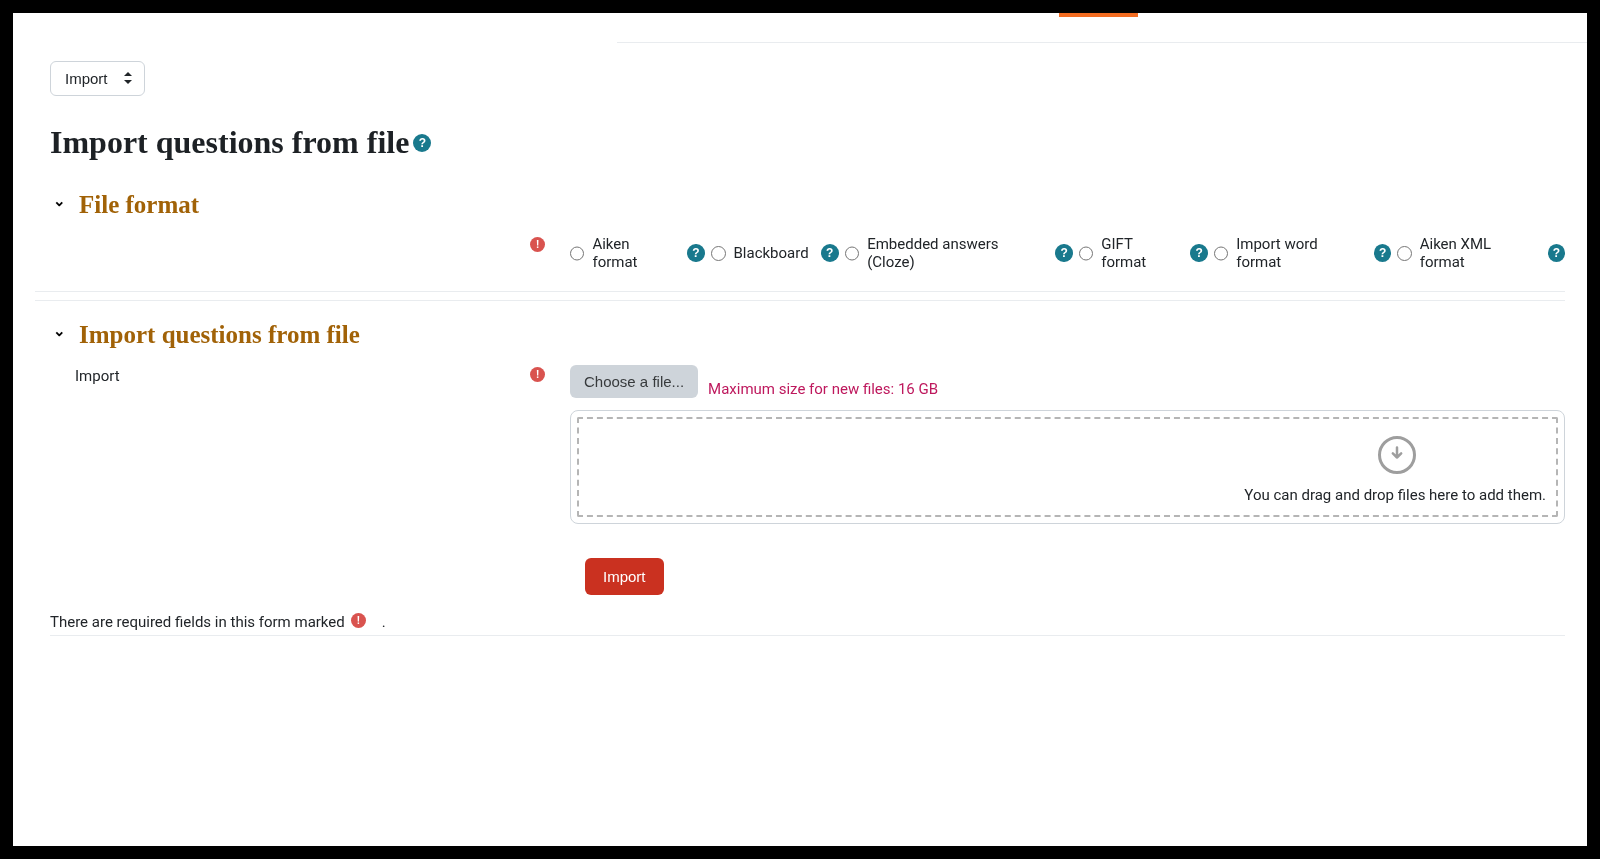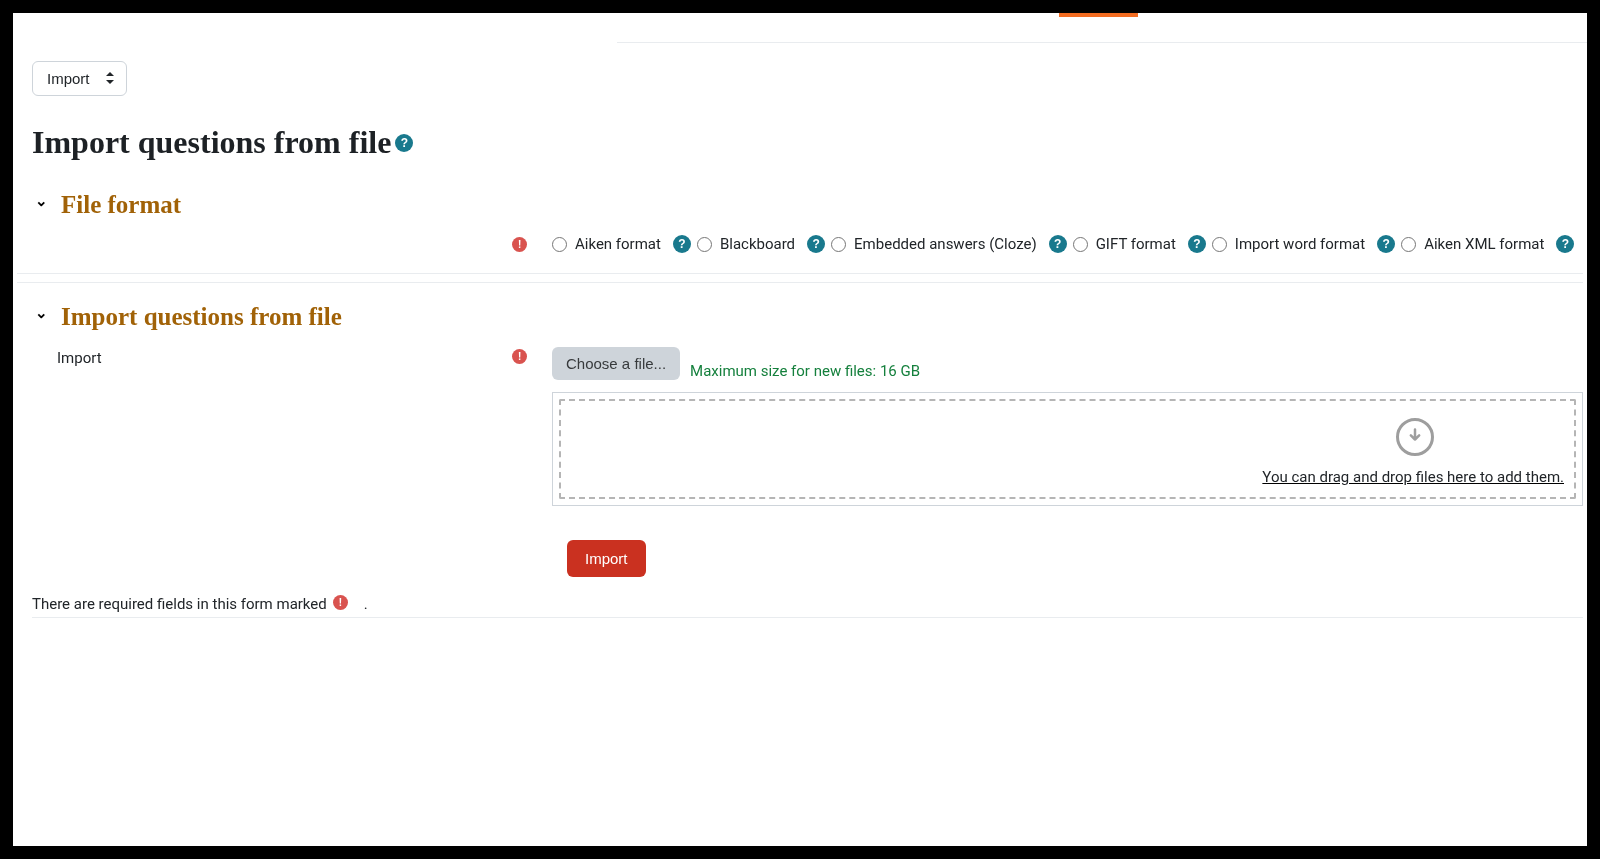--- a/index.html
+++ b/index.html
@@ -1,18 +1,18 @@
 <!DOCTYPE html>
 <html><head>
   <meta charset="utf-8">
   <style>
     * { box-sizing: border-box; margin: 0; padding: 0; }
     body { font-family: -apple-system, BlinkMacSystemFont, "Segoe UI", Roboto, "Helvetica Neue", Arial, sans-serif; background: #000; padding: 13px; overflow: hidden; }
     .frame { background: #fff; width: 100%; height: 833px; overflow: hidden; position: relative; }
-    .content { padding: 0 4px; }
+    .content { padding: 0 22px; }
     .orange-bar { position: absolute; top: 0; left: 1046px; width: 79px; height: 4px; background: #f36c21; }
     .thin-line { position: absolute; top: 29px; left: 604px; right: 0; height: 1px; background: #e9ecef; }
     .select-wrap { margin-top: 48px; margin-left: 15px; display: inline-block; position: relative; }
     .select { appearance: none; border: 1px solid #ced4da; border-radius: 6px; padding: 8px 36px 8px 14px; font-size: 15px; background: #fff; color: #212529; cursor: pointer; }
     .select-caret { position: absolute; right: 12px; top: 50%; transform: translateY(-50%); pointer-events: none; font-size: 11px; line-height: 1; }
     h2.page-title { font-family: Georgia, "Times New Roman", serif; font-size: 32px; font-weight: 700; color: #1d2125; margin: 28px 0 10px 15px; display: flex; align-items: center; }
     .help-icon { display: inline-flex; align-items: center; justify-content: center; width: 18px; height: 18px; border-radius: 50%; background: #19798d; color: #fff; font-size: 12px; font-weight: 700; font-family: Arial, sans-serif; margin-left: 4px; cursor: pointer; }
     .section-header { display: flex; align-items: center; cursor: pointer; padding: 20px 0 8px 18px; }
     .section-header h3 { font-family: Georgia, "Times New Roman", serif; font-size: 25px; font-weight: 700; color: #a16207; }
     .chev { font-size: 15px; margin-right: 14px; display: inline-block; width: 12px; text-align: center; }
@@ -24,22 +24,22 @@
     .label-text { font-size: 15px; color: #212529; }
     .req-icon { display: inline-flex; align-items: center; justify-content: center; width: 15px; height: 15px; border-radius: 50%; background: #d9534f; color: #fff; font-size: 10px; font-weight: bold; margin-right: 10px; }
     .field-col { flex: 1; padding-left: 15px; }
     .radio-list { display: flex; flex-direction: row; gap: 6px; }
     .radio-item { display: flex; align-items: center; font-size: 15px; color: #212529; }
     .radio-item input[type="radio"] { width: 15px; height: 15px; margin-right: 8px; cursor: pointer; }
     .radio-item .help-icon { margin-left: 12px; }
     hr.divider { border: none; border-top: 1px solid #e9ecef; margin: 8px 0 0 0; }
     .file-area { display: flex; align-items: flex-end; gap: 10px; }
     .choose-btn { background: #ced4da; border: none; border-radius: 6px; padding: 8px 14px; font-size: 15px; color: #373a3c; cursor: pointer; }
-    .maxsize { font-size: 15px; color: #15803d; }
-    .dropzone-outer { margin-top: 12px; border: 1px solid #ced4da; border-radius: 0; padding: 6px; text-decoration: underline; }
+    .maxsize { font-size: 15px; color: #be185d; }
+    .dropzone-outer { margin-top: 12px; border: 1px solid #ced4da; border-radius: 8px; padding: 6px; }
     .dropzone { border: 2px dashed #b5b5b5; border-radius: 2px; min-height: 100px; display: flex; flex-direction: column; align-items: flex-end; justify-content: center; padding: 16px 10px 10px 10px; gap: 12px; }
     .dl-icon { width: 38px; height: 38px; border: 3px solid #9e9e9e; border-radius: 50%; display: flex; align-items: center; justify-content: center; color: #9e9e9e; font-size: 20px; margin-right: 130px; }
     .dl-icon svg { width: 20px; height: 20px; fill: #9e9e9e; }
     .dropzone-text { font-size: 15px; color: #212529; }
     .submit-row { padding: 22px 0 0 550px; }
     .import-btn { background: #ca3120; color: #fff; border: none; border-radius: 6px; padding: 10px 18px; font-size: 15px; cursor: pointer; }
     .required-note { font-size: 15px; color: #212529; margin: 18px 0 4px 15px; display: flex; gap: 6px; border-bottom: 1px solid #e9ecef; padding-bottom: 4px; }
   </style>
 </head>
 <body>

